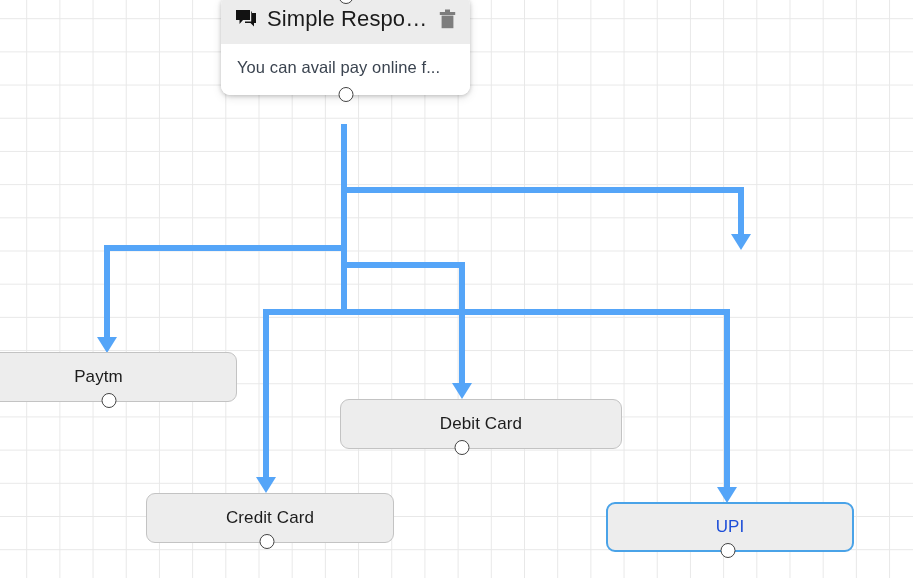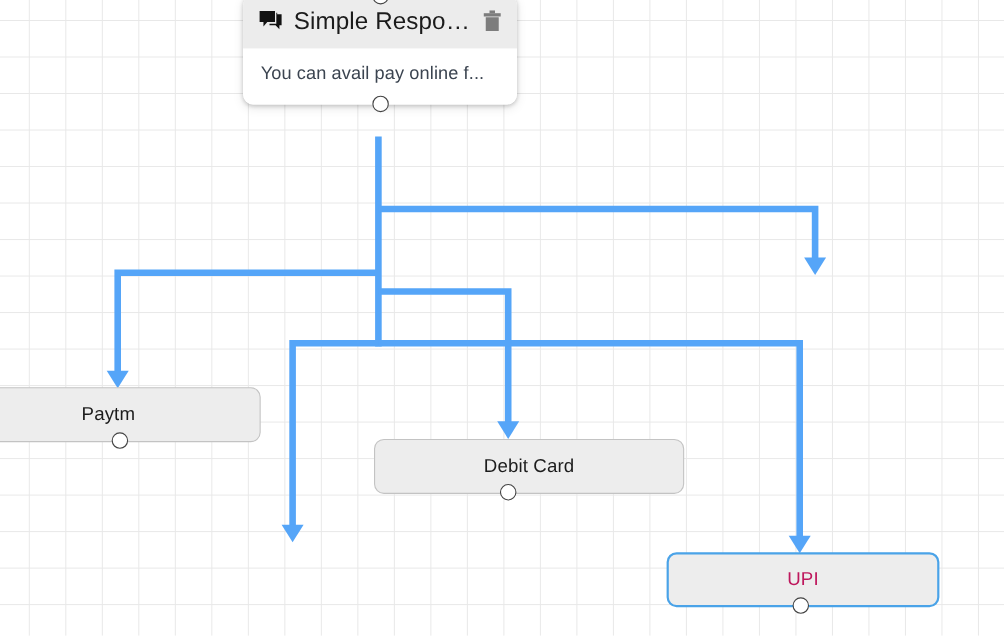--- a/index.html
+++ b/index.html
@@ -136,21 +136,21 @@
   }
   .opt.selected {
     border: 2px solid #4aa3e8;
   }
   .opt-label {
     font-size: 17px;
     color: #1c1c1c;
     letter-spacing: 0.1px;
     white-space: nowrap;
   }
-  .opt.selected .opt-label { color: #be185d; }
+  .opt.selected .opt-label { color: #1d4ed8; }
 </style>
 </head>
 <body>
 
 <div id="canvas">
 
   <svg id="edges" viewBox="0 0 913 578" width="913" height="578">
 
     <path class="edge-path" d="M 344 124 L 344 315"></path>
 
@@ -200,19 +200,23 @@
     <span class="opt-label">Paytm</span>
     <div class="handle" style="bottom:-7px; left:148px;"></div>
   </div>
 
 
   <div class="node opt" style="left:340px; top:399px; width:282px; height:50px;">
     <span class="opt-label">Debit Card</span>
     <div class="handle" style="bottom:-7px; left:121px;"></div>
   </div>
 
+  <div class="node opt" style="left:146px; top:493px; width:248px; height:50px;">
+    <span class="opt-label">Credit Card</span>
+    <div class="handle" style="bottom:-7px; left:120px;"></div>
+  </div>
 
   <div class="node opt selected" style="left:606px; top:502px; width:248px; height:50px;">
     <span class="opt-label">UPI</span>
     <div class="handle" style="bottom:-8px; left:120px;"></div>
   </div>
 
 </div>
 
 </body></html>

